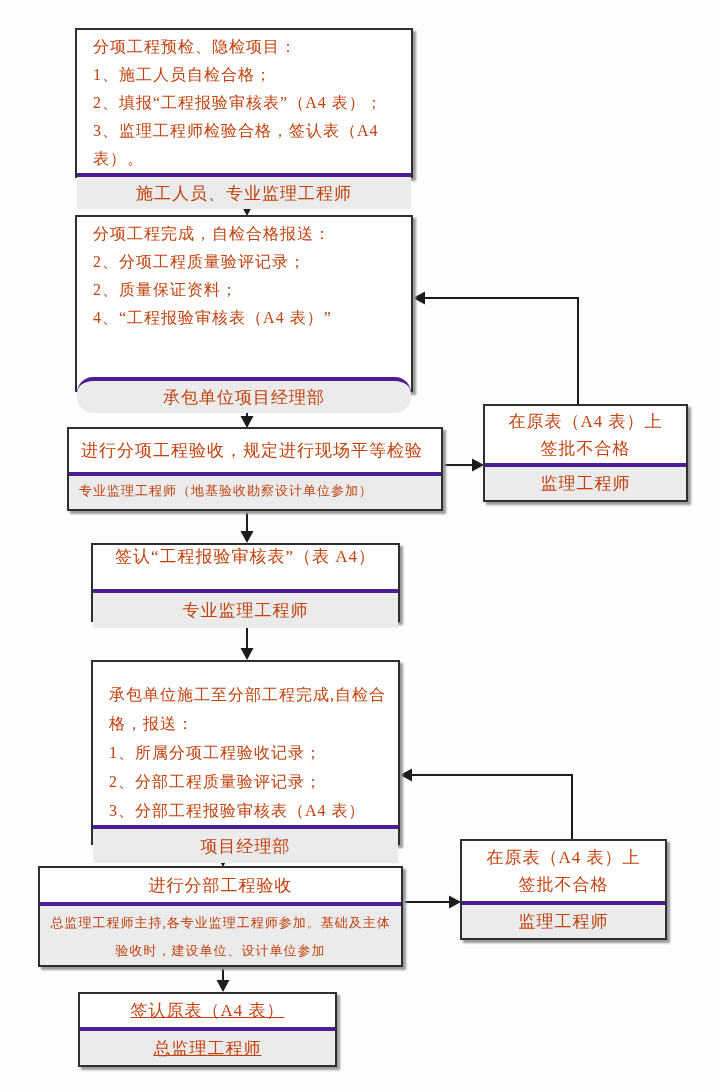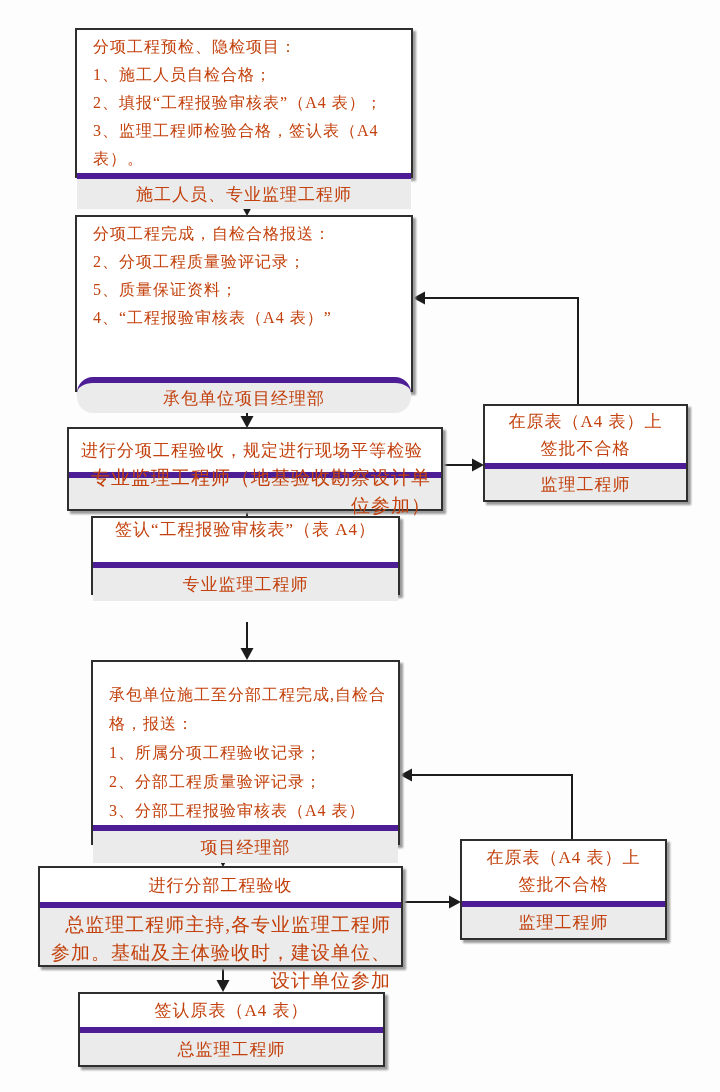--- a/index.html
+++ b/index.html
@@ -33,29 +33,29 @@
   }
   .body.left-single{
     display:flex;align-items:center;justify-content:flex-start;
     padding-left:12px;font-size:17px;letter-spacing:1px;
   }
   .body.two-line{
     display:flex;flex-direction:column;align-items:center;justify-content:center;
     font-size:17px;line-height:27px;letter-spacing:1px;text-align:center;
   }
   .footer{
-    border-top:6px solid #4c1d95;
+    border-top:4px solid #4c1d95;
     background:#ebebeb;
     display:flex;align-items:center;justify-content:center;
     font-size:17px;letter-spacing:1px;text-align:center;
     box-sizing:border-box;flex:none;
   }
   .footer.left{
-    justify-content:flex-start;text-align:right;
-    padding:3px 10px;line-height:28px;font-size:19px;
+    justify-content:flex-start;text-align:center;
+    padding:3px 10px;line-height:28px;font-size:13px;
     align-items:flex-start;
   }
 </style>
 </head>
 <body>
 
 <div class="canvas">
 
   <svg class="connectors" width="720" height="1092" viewBox="0 0 720 1092">
     <g stroke="#1c1c1c" stroke-width="2" fill="none">
@@ -91,40 +91,40 @@
       <div class="tline">2、填报“工程报验审核表”（A4 表）；</div>
       <div class="tline">3、监理工程师检验合格，签认表（A4 表）。</div>
     </div>
     <div class="footer" style="height:36px;">施工人员、专业监理工程师</div>
   </div>
 
   <div class="box" style="left:75px;top:215px;width:338px;height:177px;gap:45px;">
     <div class="body list">
       <div class="tline">分项工程完成，自检合格报送：</div>
       <div class="tline">2、分项工程质量验评记录；</div>
-      <div class="tline">5、质量保证资料；</div>
+      <div class="tline">2、质量保证资料；</div>
       <div class="tline">4、“工程报验审核表（A4 表）”</div>
     </div>
     <div class="footer" style="height:36px;border-radius:16px;">承包单位项目经理部</div>
   </div>
 
   <div class="box" style="left:67px;top:427px;width:376px;height:84px;">
     <div class="body left-single">进行分项工程验收，规定进行现场平等检验</div>
     <div class="footer left" style="height:37px;padding-top:0;align-items:center;">专业监理工程师（地基验收勘察设计单位参加）</div>
   </div>
 
   <div class="box" style="left:483px;top:404px;width:205px;height:98px;">
     <div class="body two-line">
       <div>在原表（A4 表）上</div>
       <div>签批不合格</div>
     </div>
     <div class="footer" style="height:37px;">监理工程师</div>
   </div>
 
-  <div class="box" style="left:91px;top:516px;width:309px;height:79px;gap:21px;">
+  <div class="box" style="left:91px;top:543px;width:309px;height:79px;gap:21px;">
     <div class="body center">签认“工程报验审核表”（表 A4）</div>
     <div class="footer" style="height:39px;">专业监理工程师</div>
   </div>
 
   <div class="box" style="left:91px;top:660px;width:309px;height:185px;">
     <div class="body list" style="line-height:29px;padding-top:18px;">
       <div class="tline">承包单位施工至分部工程完成,自检合格，报送：</div>
       <div class="tline">1、所属分项工程验收记录；</div>
       <div class="tline">2、分部工程质量验评记录；</div>
       <div class="tline">3、分部工程报验审核表（A4 表）</div>
@@ -138,18 +138,18 @@
   </div>
 
   <div class="box" style="left:460px;top:839px;width:207px;height:101px;">
     <div class="body two-line">
       <div>在原表（A4 表）上</div>
       <div>签批不合格</div>
     </div>
     <div class="footer" style="height:37px;">监理工程师</div>
   </div>
 
-  <div class="box" style="left:78px;top:992px;width:307px;height:75px;">
+  <div class="box" style="left:78px;top:992px;width:259px;height:75px;text-decoration:underline;">
     <div class="body center">签认原表（A4 表）</div>
     <div class="footer" style="height:38px;">总监理工程师</div>
   </div>
 
 </div>
 
 </body></html>

